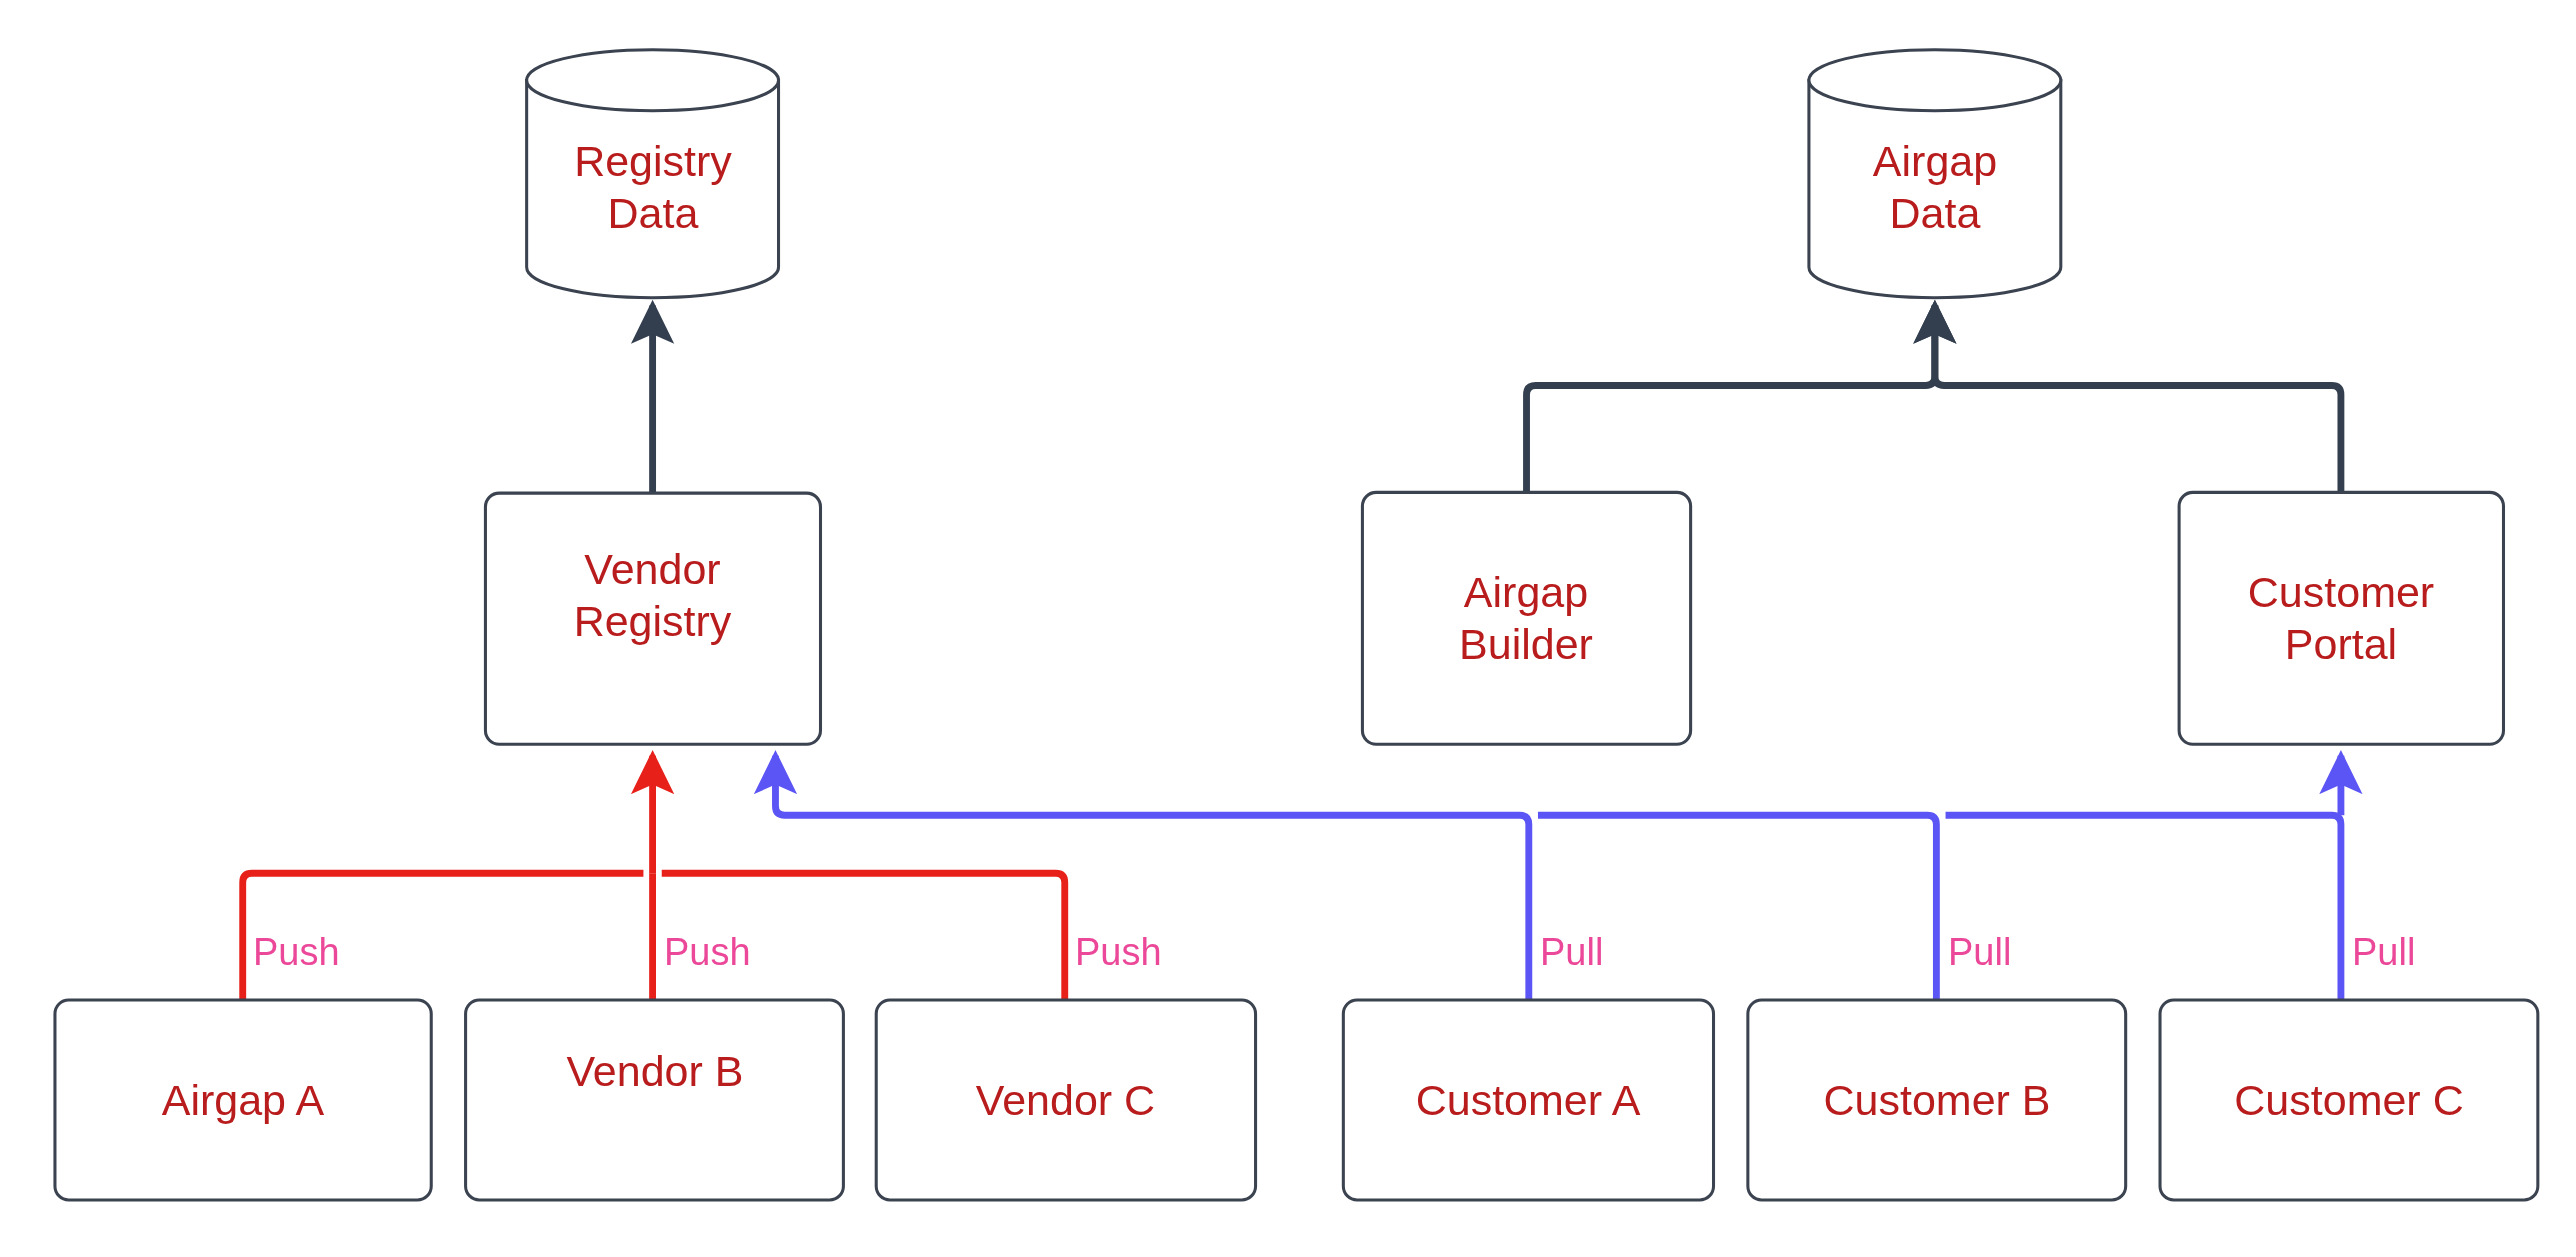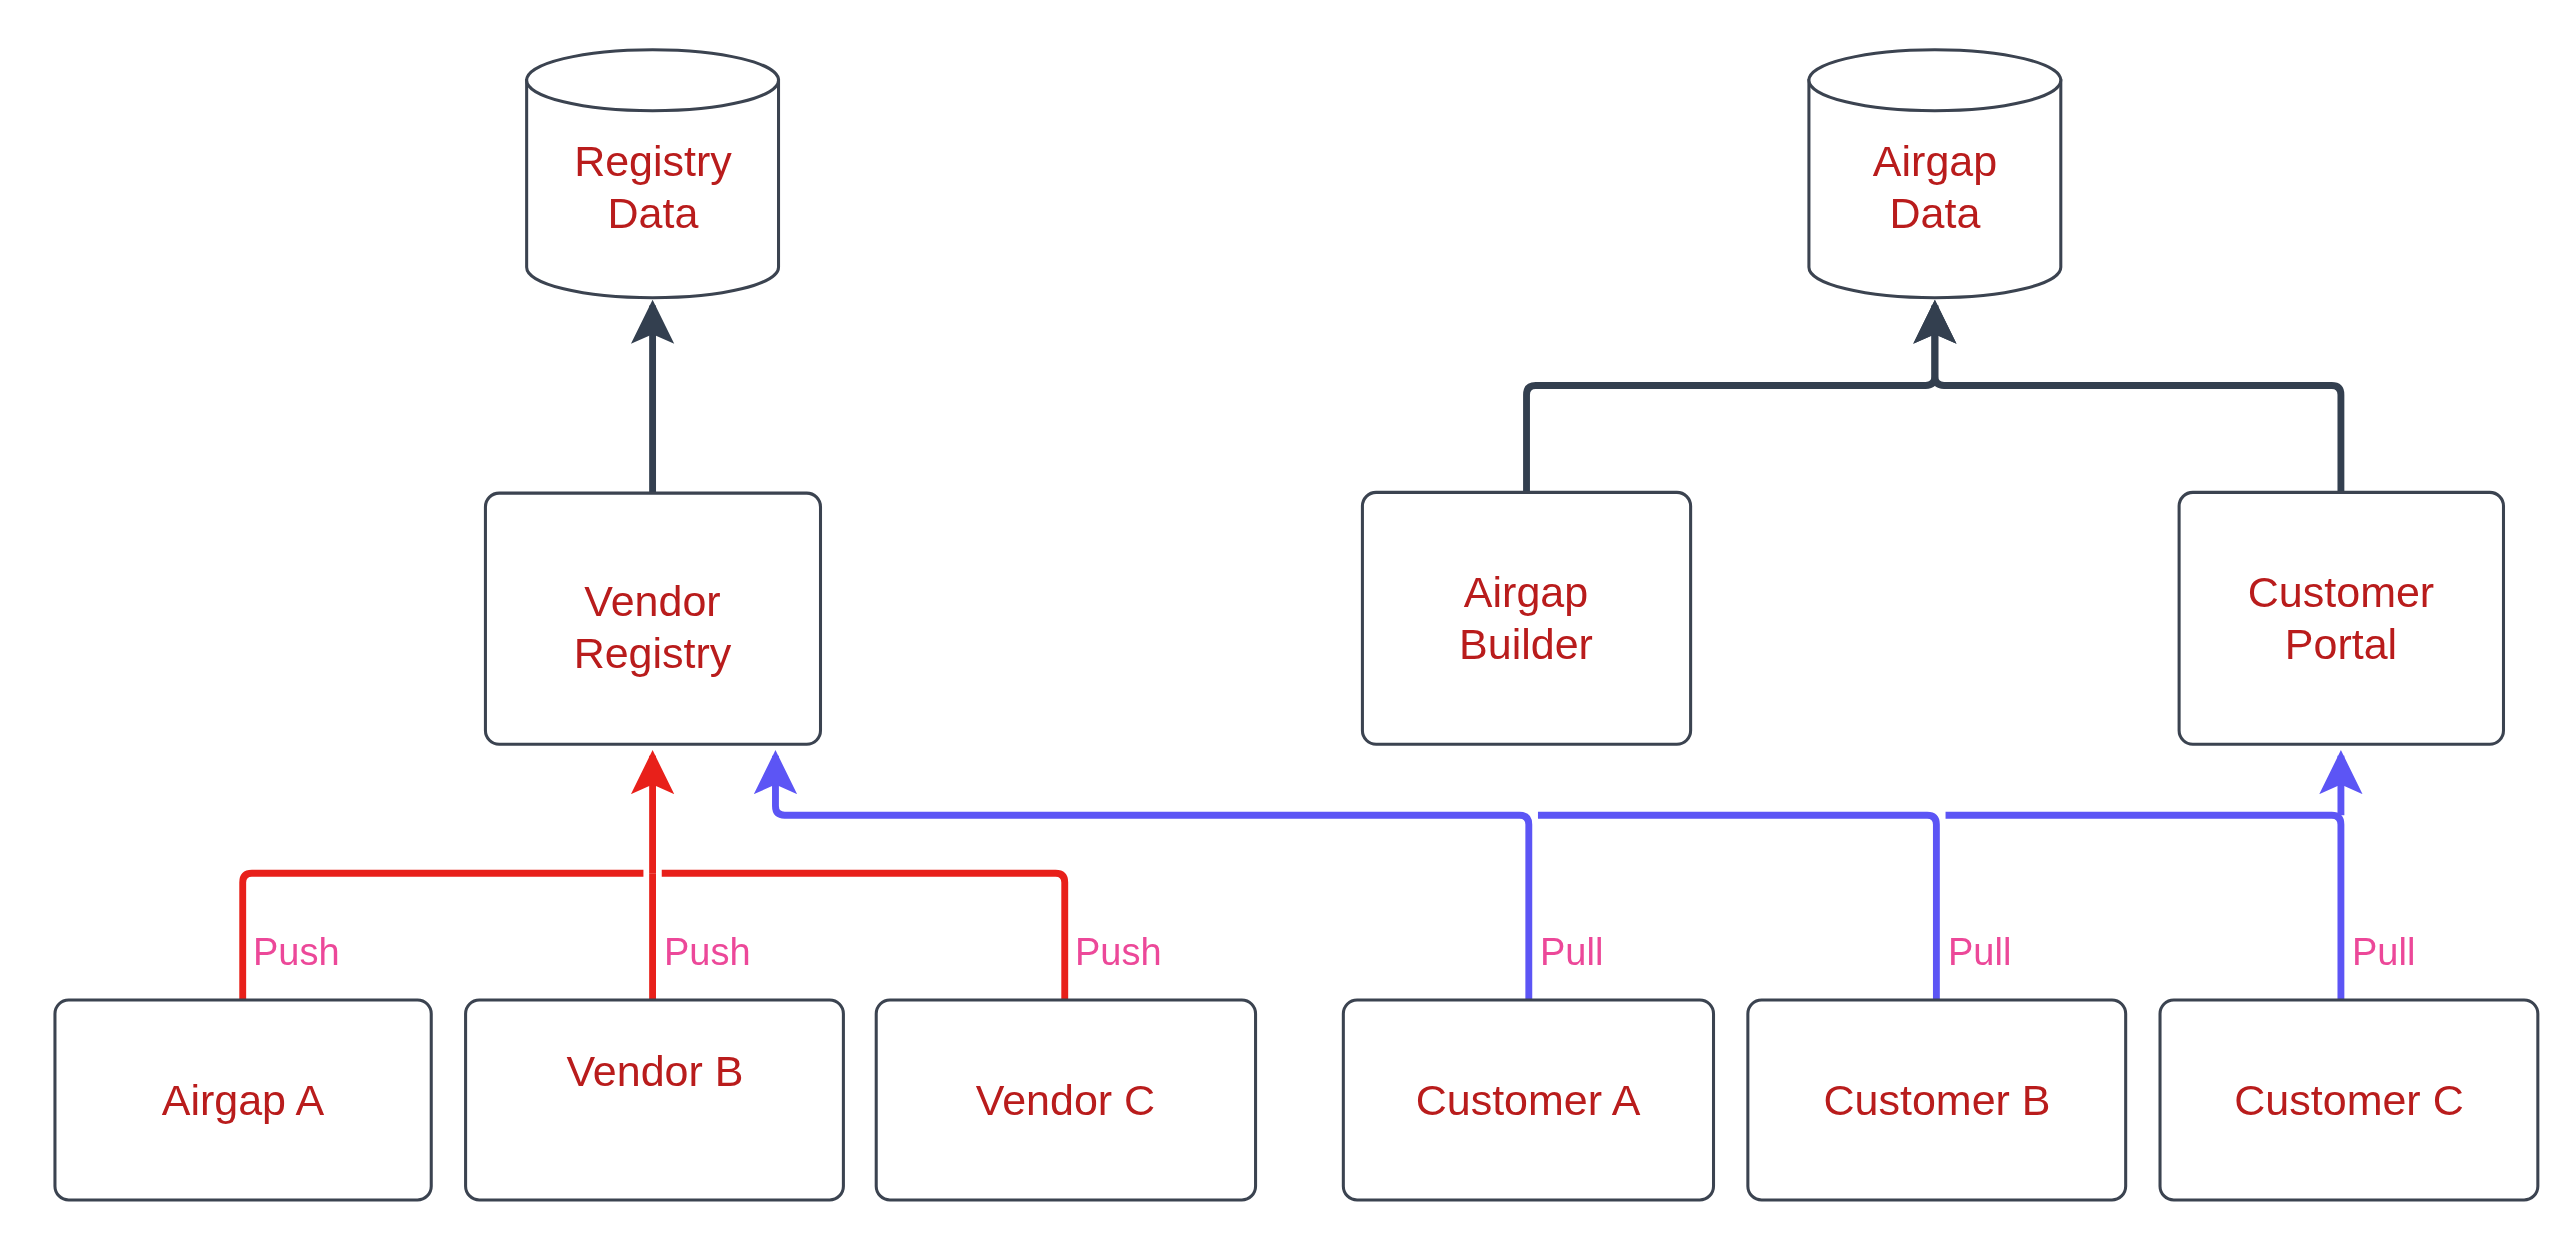--- a/index.html
+++ b/index.html
@@ -84,21 +84,21 @@
     <rect x="2290" y="1310" width="495" height="262" rx="18" ry="18" fill="#ffffff" stroke="#3b4350" stroke-width="4"></rect>
     <rect x="2830" y="1310" width="495" height="262" rx="18" ry="18" fill="#ffffff" stroke="#3b4350" stroke-width="4"></rect>
   </svg>
 
   <div class="node-label" style="left:527px;top:122px;width:252px;height:130px;">Registry
 Data</div>
 
   <div class="node-label" style="left:1809px;top:122px;width:252px;height:130px;">Airgap
 Data</div>
 
-  <div class="node-label" style="left:485px;top:493px;width:335px;height:204px;margin-top:32px;">Vendor
+  <div class="node-label" style="left:485px;top:493px;width:335px;height:204px;">Vendor
 Registry</div>
 
   <div class="node-label" style="left:1362px;top:492px;width:328px;height:252px;">Airgap
 Builder</div>
 
   <div class="node-label" style="left:2179px;top:492px;width:324px;height:252px;">Customer
 Portal</div>
 
   <div class="node-label" style="left:55px;top:1000px;width:376px;height:200px;">Airgap A</div>
   <div class="node-label" style="left:466px;top:1000px;width:378px;height:143px;">Vendor B</div>

